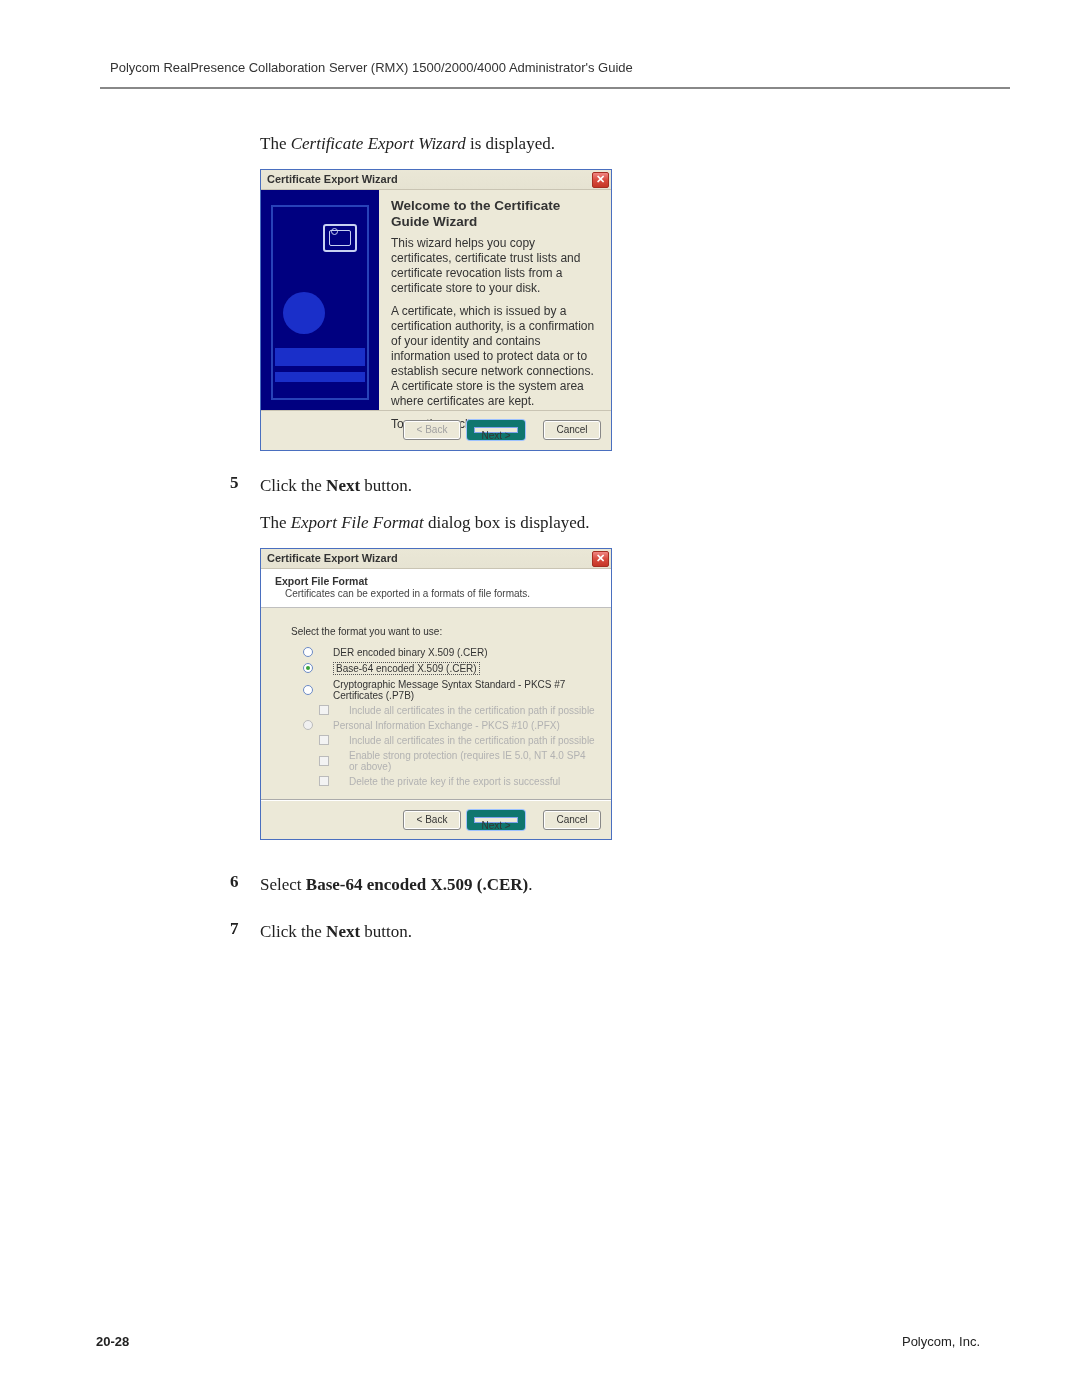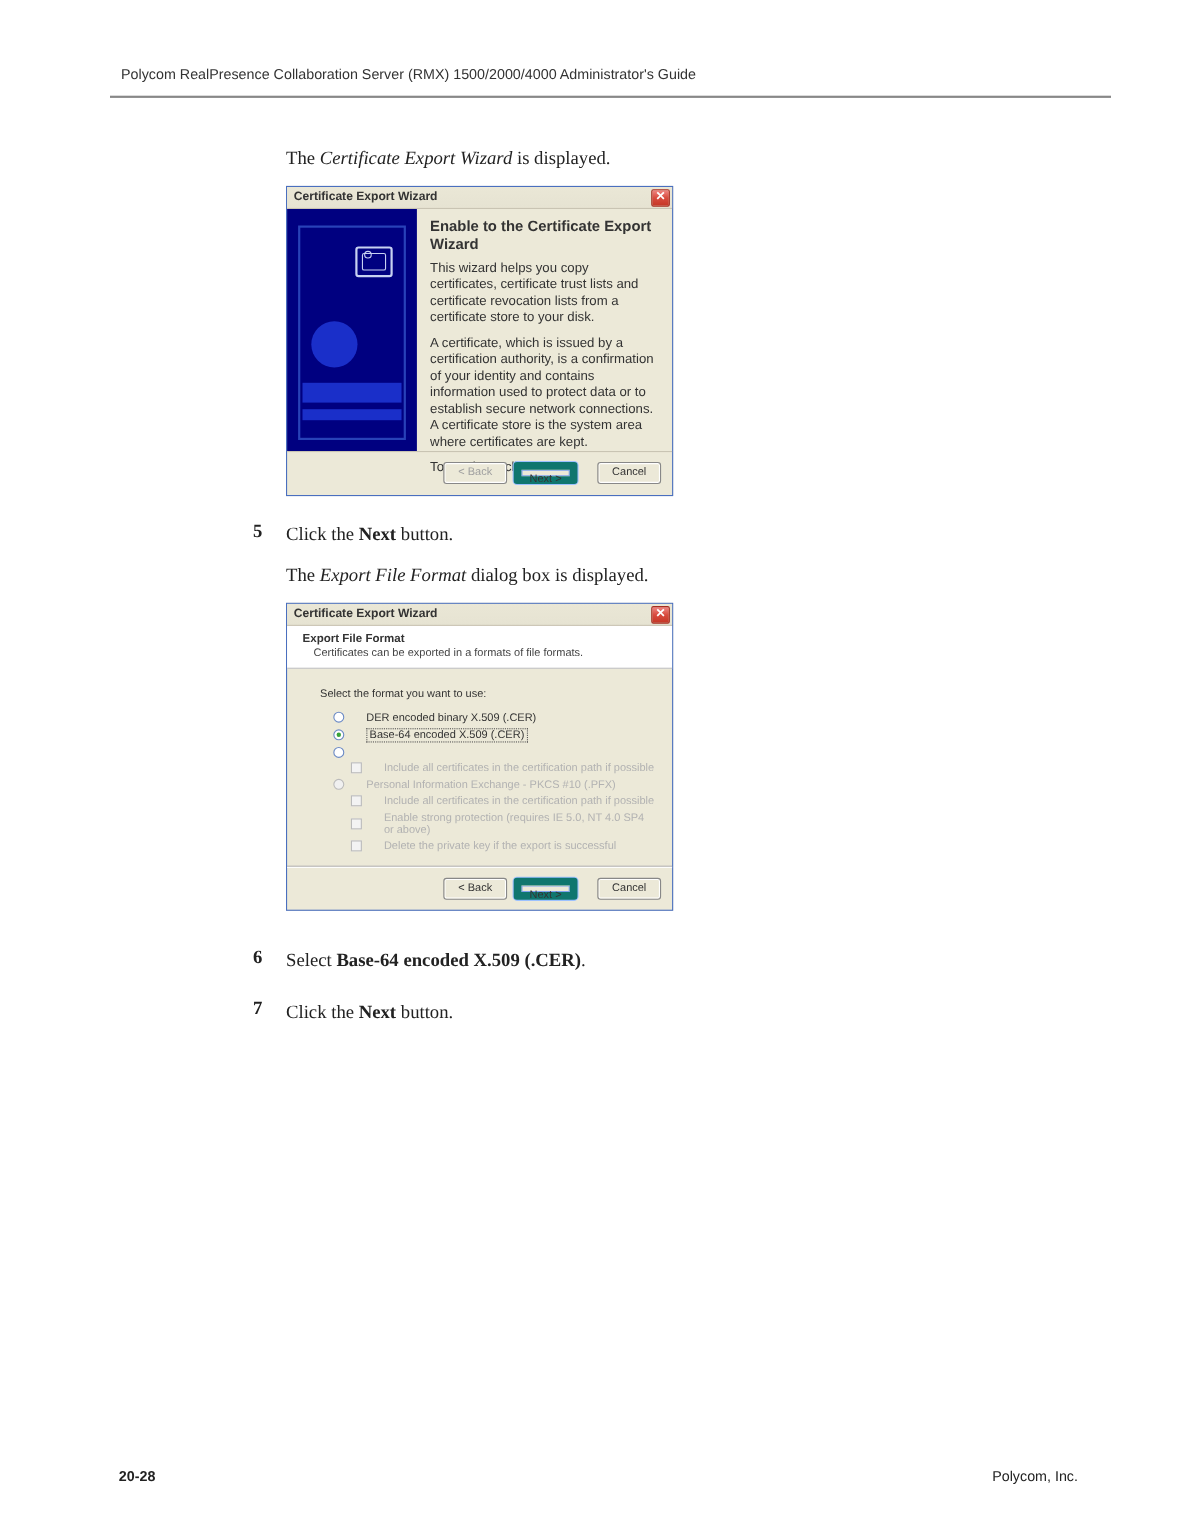--- a/index.html
+++ b/index.html
@@ -269,21 +269,21 @@
   .opt-row.disabled { color:#b2b2b2; }
   .sel-box {
     border: 1px dotted #555;
     padding: 0 2px;
     display:inline-block;
   }
 
   .footer {
     position: absolute;
     bottom: 48px;
-    left: 108px;
+    left: 96px;
     right: 100px;
     display: flex;
     justify-content: space-between;
     font-family: Arial, Helvetica, sans-serif;
     font-size: 13px;
   }
   .footer .pgnum { font-weight: bold; }
 </style>
 </head>
 <body>
@@ -308,21 +308,21 @@
           <div class="rect-outline"></div>
           <div class="cert-outer">
             <div class="cert-inner"></div>
             <div class="cert-ribbon"></div>
           </div>
           <div class="circle"></div>
           <div class="bar1"></div>
           <div class="bar2"></div>
         </div>
         <div class="d1-main">
-          <h2>Enable to the Certificate Export Wizard</h2>
+          <h2>Welcome to the Certificate Guide Wizard</h2>
           <p>This wizard helps you copy certificates, certificate trust lists and certificate revocation lists from a certificate store to your disk.</p>
           <p>A certificate, which is issued by a certification authority, is a confirmation of your identity and contains information used to protect data or to establish secure network connections. A certificate store is the system area where certificates are kept.</p>
           <p>To continue, click Next.</p>
         </div>
       </div>
       <div class="dlg-footer">
         <div class="win-btn disabled">&lt; Back</div>
         <div class="win-btn default">Next &gt;</div>
         <div style="width:6px"></div>
         <div class="win-btn">Cancel</div>
@@ -356,20 +356,21 @@
               <span>DER encoded binary X.509 (.CER)</span>
             </div>
 
             <div class="opt-row">
               <span class="radio selected"></span>
               <span class="sel-box">Base-64 encoded X.509 (.CER)</span>
             </div>
 
             <div class="opt-row">
               <span class="radio"></span>
+              <span>Cryptographic Message Syntax Standard - PKCS #7 Certificates (.P7B)</span>
             </div>
             <div class="opt-row sub disabled">
               <span class="chk"></span>
               <span>Include all certificates in the certification path if possible</span>
             </div>
 
             <div class="opt-row disabled">
               <span class="radio disabled"></span>
               <span>Personal Information Exchange - PKCS #10 (.PFX)</span>
             </div>

